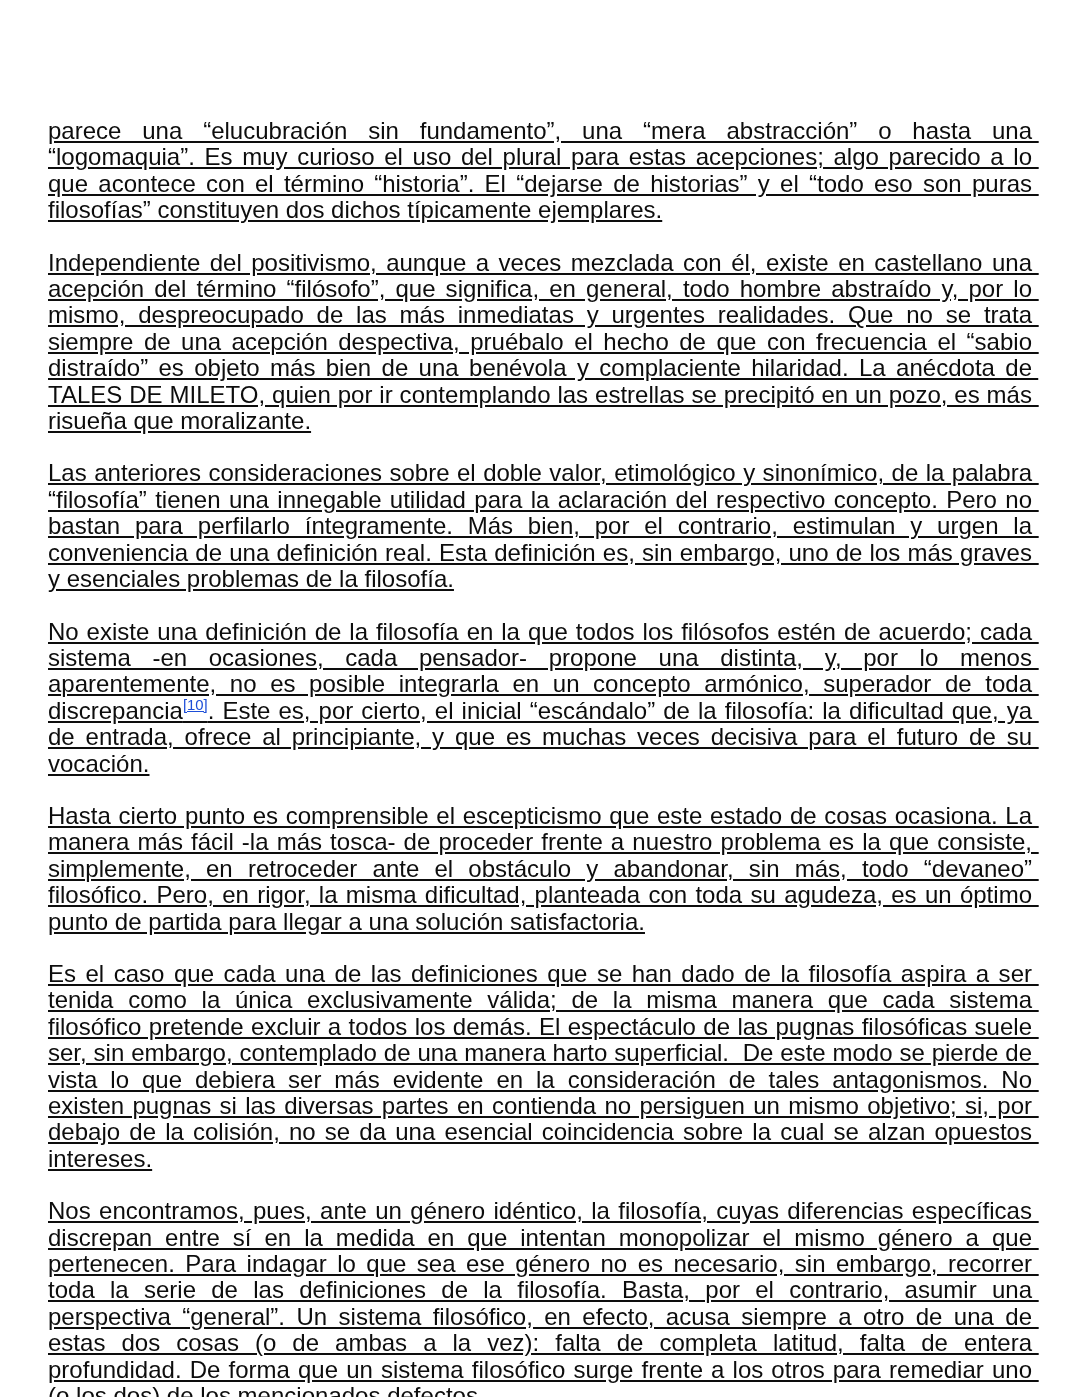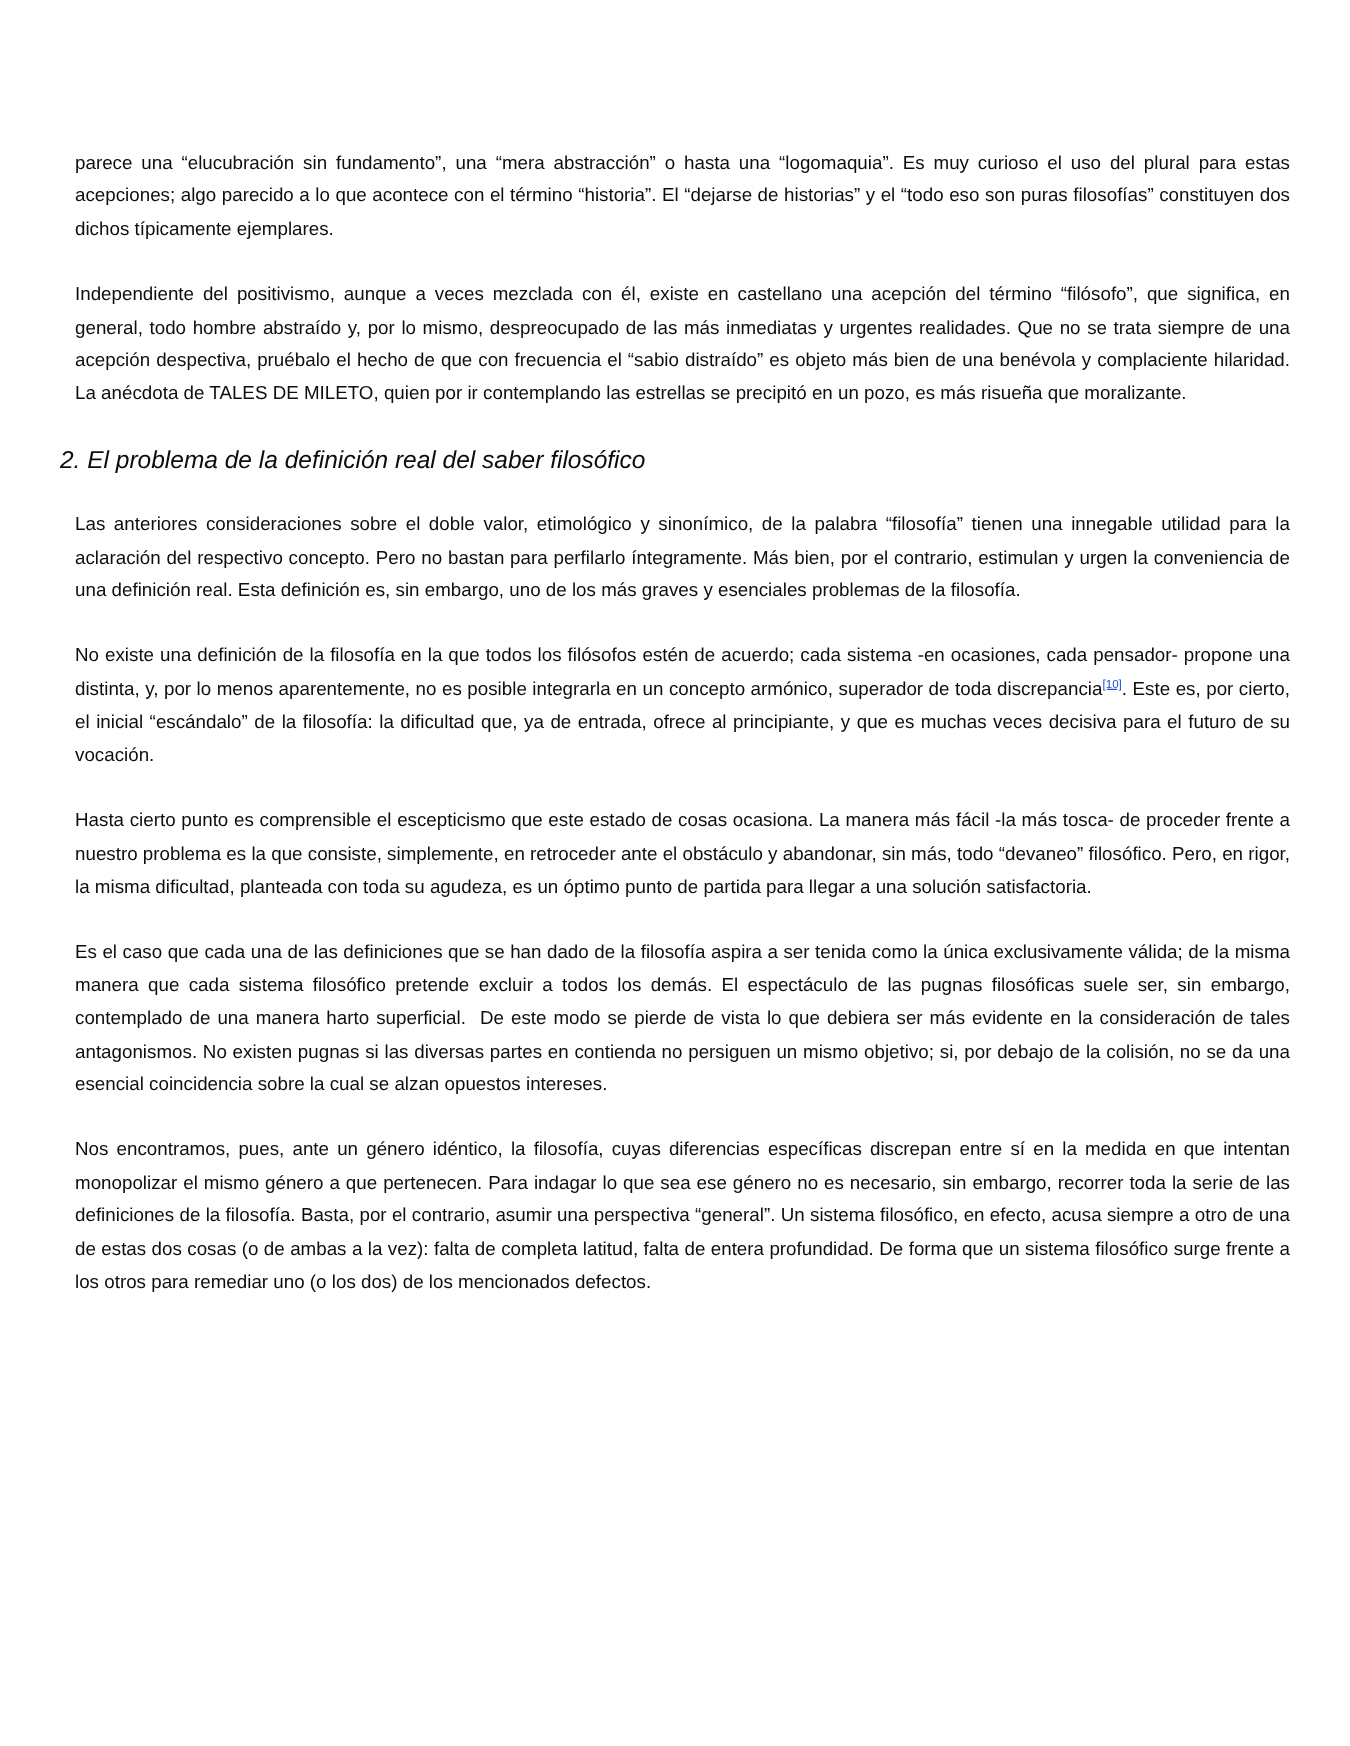--- a/index.html
+++ b/index.html
@@ -19,29 +19,30 @@
     width: 1080px;
     height: 1397px;
     background: #ffffff;
     box-sizing: border-box;
     padding: 118px 48px 0 48px;
   }
   .doc-body {
     width: 984px;
   }
   p.para {
-    margin: 0 0 26px 12px;
-    font-size: 15px;
+    margin: 0 0 26px 0;
+    font-size: 24px;
     line-height: 26.4px;
     text-align: justify;
     text-justify: inter-word;
     letter-spacing: 0.01px;
     word-spacing: 0px;
     white-space: pre-wrap;
     hyphens: none;
+    text-decoration: underline;
     -webkit-hyphens: none;
   }
   p.para:last-child {
     margin-bottom: 0;
   }
   h2.section-heading {
     margin: 0 0 26px 0;
     font-size: 19.6px;
     line-height: 26.4px;
     font-style: italic;
@@ -61,21 +62,20 @@
 </head>
 <body>
 
 <div id="page">
   <div class="doc-body">
 
     <p class="para">parece una “elucubración sin fundamento”, una “mera abstracción” o hasta una “logomaquia”. Es muy curioso el uso del plural para estas acepciones; algo parecido a lo que acontece con el término “historia”. El “dejarse de historias” y el “todo eso son puras filosofías” constituyen dos dichos típicamente ejemplares.</p>
 
     <p class="para">Independiente del positivismo, aunque a veces mezclada con él, existe en castellano una acepción del término “filósofo”, que significa, en general, todo hombre abstraído y, por lo mismo, despreocupado de las más inmediatas y urgentes realidades. Que no se trata siempre de una acepción despectiva, pruébalo el hecho de que con frecuencia el “sabio distraído” es objeto más bien de una benévola y complaciente hilaridad. La anécdota de TALES DE MILETO, quien por ir contemplando las estrellas se precipitó en un pozo, es más risueña que moralizante.</p>
 
-    <h2 class="section-heading">2. El problema de la definición real del saber filosófico</h2>
 
     <p class="para">Las anteriores consideraciones sobre el doble valor, etimológico y sinonímico, de la palabra “filosofía” tienen una innegable utilidad para la aclaración del respectivo concepto. Pero no bastan para perfilarlo íntegramente. Más bien, por el contrario, estimulan y urgen la conveniencia de una definición real. Esta definición es, sin embargo, uno de los más graves y esenciales problemas de la filosofía.</p>
 
     <p class="para"><span>No existe una definición de la filosofía en la que todos los filósofos estén de acuerdo; cada sistema -en ocasiones, cada pensador- propone una distinta, y, por lo menos aparentemente, no es posible integrarla en un concepto armónico, superador de toda discrepancia</span><a class="footnote-ref" href="#">[10]</a><span>. Este es, por cierto, el inicial “escándalo” de la filosofía: la dificultad que, ya de entrada, ofrece al principiante, y que es muchas veces decisiva para el futuro de su vocación.</span></p>
 
     <p class="para">Hasta cierto punto es comprensible el escepticismo que este estado de cosas ocasiona. La manera más fácil -la más tosca- de proceder frente a nuestro problema es la que consiste, simplemente, en retroceder ante el obstáculo y abandonar, sin más, todo “devaneo” filosófico. Pero, en rigor, la misma dificultad, planteada con toda su agudeza, es un óptimo punto de partida para llegar a una solución satisfactoria.</p>
 
     <p class="para">Es el caso que cada una de las definiciones que se han dado de la filosofía aspira a ser tenida como la única exclusivamente válida; de la misma manera que cada sistema filosófico pretende excluir a todos los demás. El espectáculo de las pugnas filosóficas suele ser, sin embargo, contemplado de una manera harto superficial.  De este modo se pierde de vista lo que debiera ser más evidente en la consideración de tales antagonismos. No existen pugnas si las diversas partes en contienda no persiguen un mismo objetivo; si, por debajo de la colisión, no se da una esencial coincidencia sobre la cual se alzan opuestos intereses.</p>
 
     <p class="para">Nos encontramos, pues, ante un género idéntico, la filosofía, cuyas diferencias específicas discrepan entre sí en la medida en que intentan monopolizar el mismo género a que pertenecen. Para indagar lo que sea ese género no es necesario, sin embargo, recorrer toda la serie de las definiciones de la filosofía. Basta, por el contrario, asumir una perspectiva “general”. Un sistema filosófico, en efecto, acusa siempre a otro de una de estas dos cosas (o de ambas a la vez): falta de completa latitud, falta de entera profundidad. De forma que un sistema filosófico surge frente a los otros para remediar uno (o los dos) de los mencionados defectos.</p>

